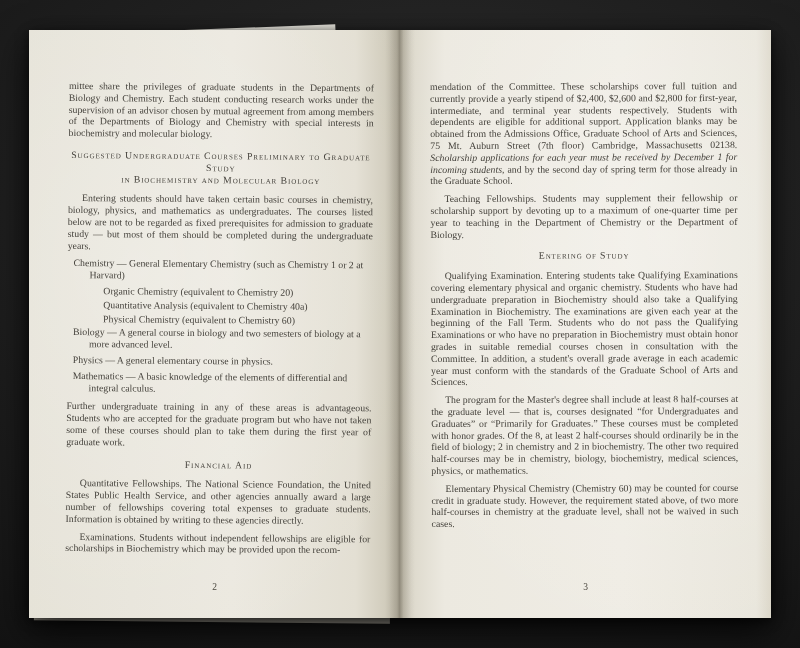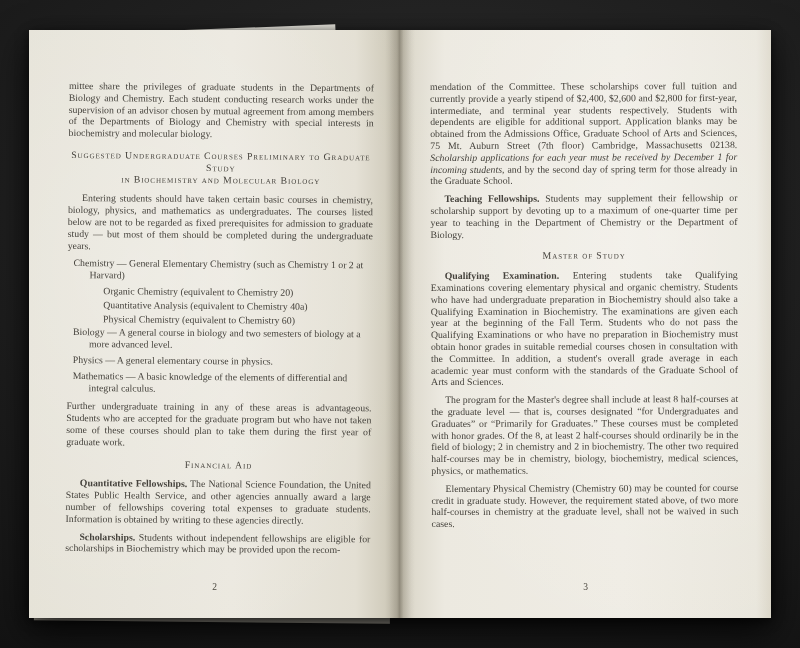--- a/index.html
+++ b/index.html
@@ -63,21 +63,21 @@
     padding: 50px 34px 68px 30px;
   }
   .page-text { position: relative; }
   .page.left .page-text  { transform: rotate(0.45deg); transform-origin: top left; }
   .page.right .page-text { transform: rotate(-0.2deg); transform-origin: top right; }
   .para {
     margin: 0 0 6px 0;
     text-indent: 14px;
   }
   .para.no-indent { text-indent: 0; }
-  .lead { font-weight: bold; }
+  .lead { font-weight: normal; }
   .ital { font-style: italic; }
   .heading {
     font-variant: small-caps;
     letter-spacing: 0.9px;
     text-align: center;
     text-indent: 0;
     margin: 10px 0 8px 0;
   }
   .heading .h-line { text-align: center; }
   .course {
@@ -142,34 +142,34 @@
         <p class="course">Biology — A general course in biology and two semesters of biology at a more advanced level.</p>
         <p class="course">Physics — A general elementary course in physics.</p>
         <p class="course last">Mathematics — A basic knowledge of the elements of differential and integral calculus.</p>
 
         <p class="para no-indent">Further undergraduate training in any of these areas is advantageous. Students who are accepted for the graduate program but who have not taken some of these courses should plan to take them during the first year of graduate work.</p>
 
         <div class="heading">Financial Aid</div>
 
         <p class="para"><span class="lead">Quantitative Fellowships.</span><span> The National Science Foundation, the United States Public Health Service, and other agencies annually award a large number of fellowships covering total expenses to graduate students. Information is obtained by writing to these agencies directly.</span></p>
 
-        <p class="para"><span class="lead">Scholarships.</span><span> Students without independent fellowships are eligible for scholarships in Biochemistry which may be provided upon the recom-</span></p>
+        <p class="para"><span class="lead">Examinations.</span><span> Students without independent fellowships are eligible for scholarships in Biochemistry which may be provided upon the recom-</span></p>
 
       </div>
       <div class="page-number">2</div>
     </div>
 
     <div class="page right">
       <div class="page-text">
 
         <p class="para no-indent"><span>mendation of the Committee. These scholarships cover full tuition and currently provide a yearly stipend of $2,400, $2,600 and $2,800 for first-year, intermediate, and terminal year students respectively. Students with dependents are eligible for additional support. Application blanks may be obtained from the Admissions Office, Graduate School of Arts and Sciences, 75 Mt. Auburn Street (7th floor) Cambridge, Massachusetts 02138. </span><span class="ital">Scholarship applications for each year must be received by December 1 for incoming students,</span><span> and by the second day of spring term for those already in the Graduate School.</span></p>
 
         <p class="para"><span class="lead">Teaching Fellowships.</span><span> Students may supplement their fellowship or scholarship support by devoting up to a maximum of one-quarter time per year to teaching in the Department of Chemistry or the Department of Biology.</span></p>
 
-        <div class="heading">Master of Study</div>
+        <div class="heading">Entering of Study</div>
 
         <p class="para"><span class="lead">Qualifying Examination.</span><span> Entering students take Qualifying Examinations covering elementary physical and organic chemistry. Students who have had undergraduate preparation in Biochemistry should also take a Qualifying Examination in Biochemistry. The examinations are given each year at the beginning of the Fall Term. Students who do not pass the Qualifying Examinations or who have no preparation in Biochemistry must obtain honor grades in suitable remedial courses chosen in consultation with the Committee. In addition, a student's overall grade average in each academic year must conform with the standards of the Graduate School of Arts and Sciences.</span></p>
 
 
         <p class="para">The program for the Master's degree shall include at least 8 half-courses at the graduate level — that is, courses designated “for Undergraduates and Graduates” or “Primarily for Graduates.” These courses must be completed with honor grades. Of the 8, at least 2 half-courses should ordinarily be in the field of biology; 2 in chemistry and 2 in biochemistry. The other two required half-courses may be in chemistry, biology, biochemistry, medical sciences, physics, or mathematics.</p>
 
         <p class="para">Elementary Physical Chemistry (Chemistry 60) may be counted for course credit in graduate study. However, the requirement stated above, of two more half-courses in chemistry at the graduate level, shall not be waived in such cases.</p>
 
       </div>
       <div class="page-number">3</div>

